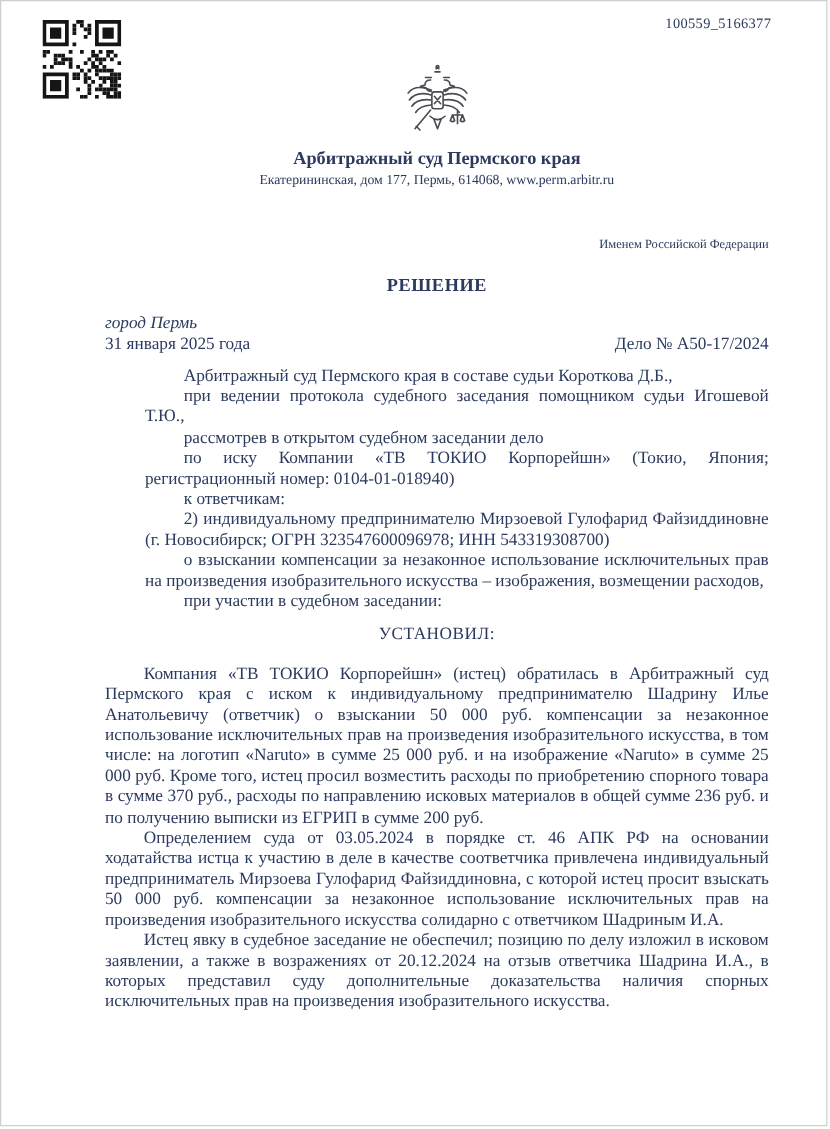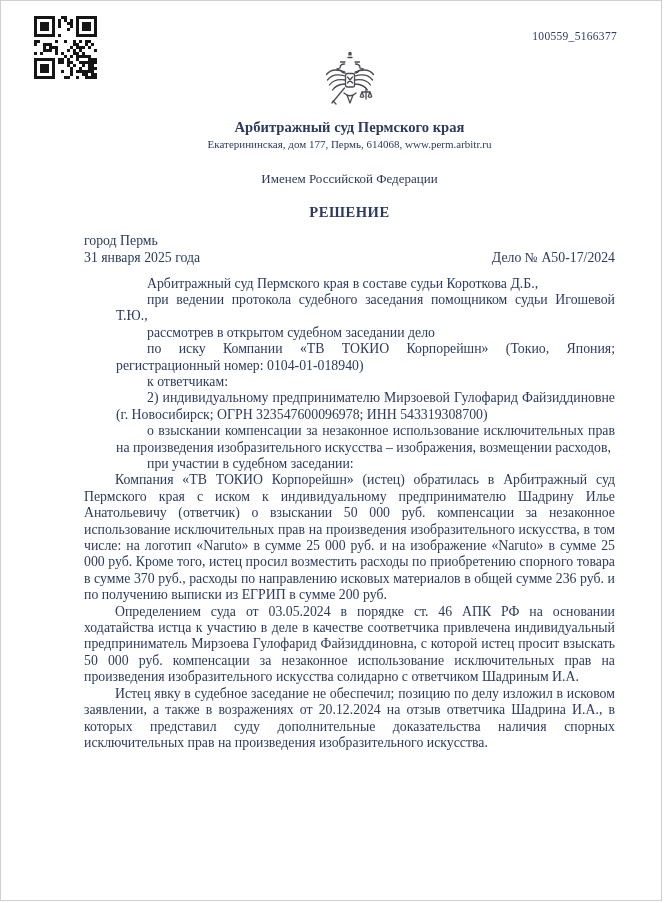--- a/index.html
+++ b/index.html
@@ -11,40 +11,40 @@
     overflow:hidden;
   }
   .page{
     position:relative;
     width:662px;height:901px;
     border:1px solid #cfcfcf;
     background:#fff;
     box-sizing:border-box;
   }
   .scan-id{
-    position:absolute;top:29px;right:44px;
+    position:absolute;top:12px;right:44px;
     font-size:11.5px;letter-spacing:.3px;
     color:#2b3a5e;
   }
   .qr{
     position:absolute;top:15px;left:33px;
     width:63px;height:63px;
   }
   .content{
     position:absolute;top:50px;left:83px;
     width:531px;
     font-size:13.8px;line-height:16.4px;
   }
   .center{text-align:center;}
   .emblem-wrap{text-align:center;margin-bottom:2px;}
   .court-name{font-weight:bold;font-size:14.6px;line-height:17px;}
   .court-address{font-size:11px;line-height:16px;}
-  .in-name{margin-top:19px;font-size:13px;}
+  .in-name{margin-top:36px;font-size:10px;text-align:right;}
   .doc-type{margin-top:16px;font-weight:bold;font-size:14.6px;letter-spacing:.5px;}
-  .city{margin-top:13px;}
+  .city{margin-top:13px;font-style:italic;}
   .date-row{display:flex;justify-content:space-between;margin-top:.5px;}
   .paras{margin-top:9px;margin-left:32px;}
   .paras p, .ruling-paras p{
     margin:0;
     text-align:justify;
     text-indent:31px;
   }
   .established{margin-top:10px;margin-bottom:15px;text-align:center;letter-spacing:.4px;}
   .ruling-paras p{text-align:justify;}
 </style>
@@ -221,20 +221,21 @@
         <p>Арбитражный суд Пермского края в составе судьи Короткова Д.Б.,</p>
         <p>при ведении протокола судебного заседания помощником судьи Игошевой Т.Ю.,</p>
         <p>рассмотрев в открытом судебном заседании дело</p>
         <p>по иску Компании «ТВ ТОКИО Корпорейшн» (Токио, Япония; регистрационный номер: 0104-01-018940)</p>
         <p>к ответчикам:</p>
         <p>2) индивидуальному предпринимателю Мирзоевой Гулофарид Файзиддиновне (г. Новосибирск; ОГРН 323547600096978; ИНН 543319308700)</p>
         <p>о взыскании компенсации за незаконное использование исключительных прав на произведения изобразительного искусства – изображения, возмещении расходов,</p>
         <p>при участии в судебном заседании:</p>
       </div>
 
+    <div class="established">УСТАНОВИЛ:</div>
 
     <div class="ruling-paras">
         <p>Компания «ТВ ТОКИО Корпорейшн» (истец) обратилась в Арбитражный суд Пермского края с иском к индивидуальному предпринимателю Шадрину Илье Анатольевичу (ответчик) о взыскании 50 000 руб. компенсации за незаконное использование исключительных прав на произведения изобразительного искусства, в том числе: на логотип «Naruto» в сумме 25 000 руб. и на изображение «Naruto» в сумме 25 000 руб. Кроме того, истец просил возместить расходы по приобретению спорного товара в сумме 370 руб., расходы по направлению исковых материалов в общей сумме 236 руб. и по получению выписки из ЕГРИП в сумме 200 руб.</p>
         <p>Определением суда от 03.05.2024 в порядке ст. 46 АПК РФ на основании ходатайства истца к участию в деле в качестве соответчика привлечена индивидуальный предприниматель Мирзоева Гулофарид Файзиддиновна, с которой истец просит взыскать 50 000 руб. компенсации за незаконное использование исключительных прав на произведения изобразительного искусства солидарно с ответчиком Шадриным И.А.</p>
         <p>Истец явку в судебное заседание не обеспечил; позицию по делу изложил в исковом заявлении, а также в возражениях от 20.12.2024 на отзыв ответчика Шадрина И.А., в которых представил суду дополнительные доказательства наличия спорных исключительных прав на произведения изобразительного искусства.</p>
       </div>
 
   </div>
 </div>
 

